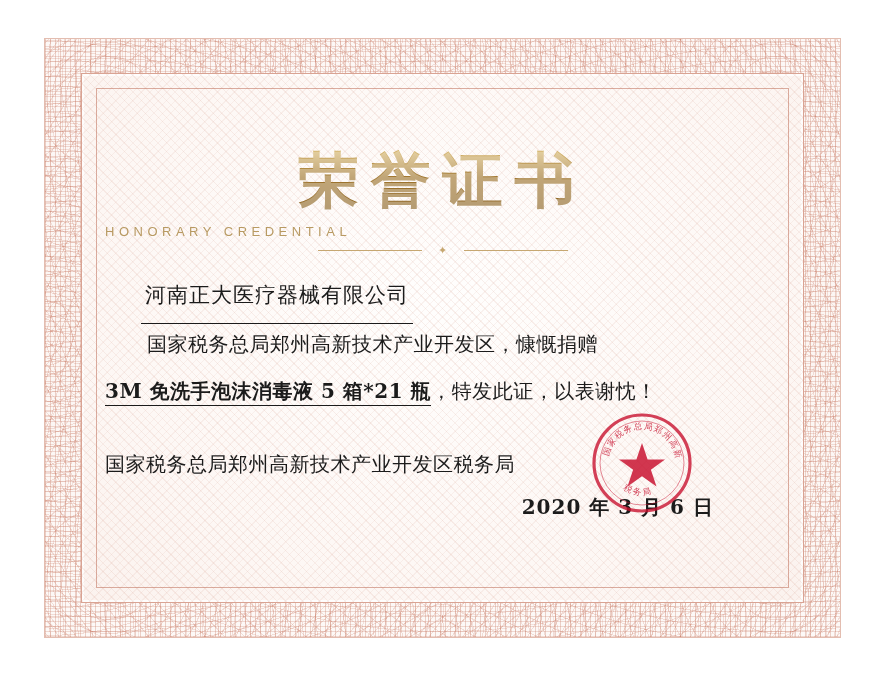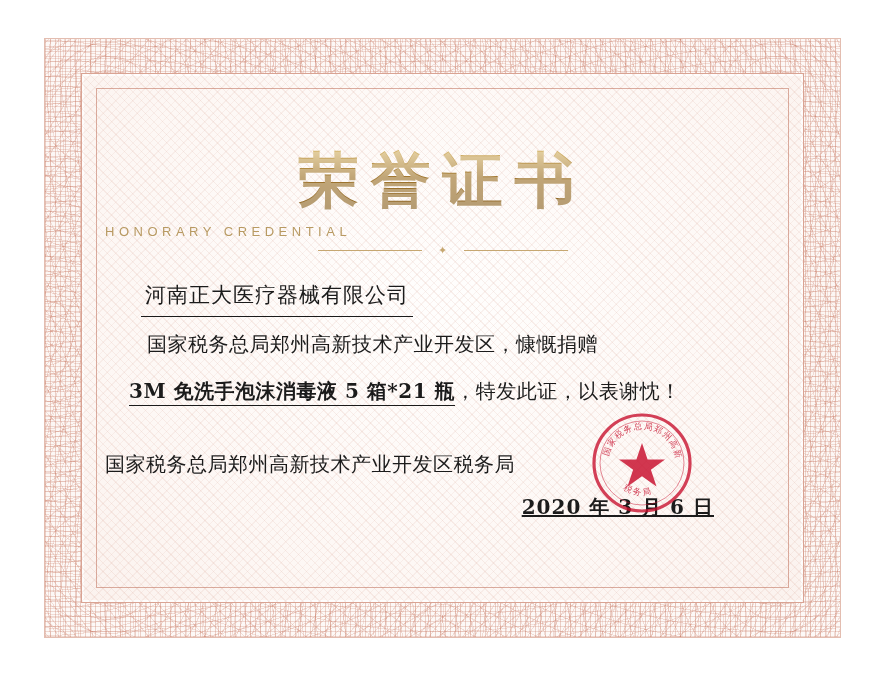--- a/index.html
+++ b/index.html
@@ -185,35 +185,34 @@
     color: #1b1b1b;
     font-family: "DejaVu Serif", serif;
   }
 
   .recipient-line {
     margin-left: 36px;
     font-size: 21px;
   }
   .recipient {
     border-bottom: 1.5px solid #1b1b1b;
-    padding: 0 4px 9px 4px;
+    padding: 0 4px 16px 4px;
     letter-spacing: 1px;
   }
 
   .thanks-line {
     margin-top: 22px;
     font-size: 20px;
     text-indent: 42px;
     letter-spacing: 0.5px;
   }
 
   .item-line {
     margin-top: 20px;
     font-size: 20px;
-    margin-left: 24px;
     letter-spacing: 0.5px;
   }
   .item-emph {
     font-weight: bold;
     border-bottom: 1.5px solid #1b1b1b;
     padding-bottom: 2px;
   }
 
   .issuer-line {
     margin-top: 46px;
@@ -223,21 +222,20 @@
     letter-spacing: 0.5px;
   }
 
   .date-line {
     margin-top: 16px;
     font-size: 20px;
     text-align: right;
     padding-right: 66px;
     font-weight: bold;
     letter-spacing: 1px;
-    text-decoration: underline;
   }
 
   
   .seal {
     position: absolute;
     right: 146px;
     top: 372px;
     width: 104px;
     height: 104px;
     z-index: 8;

